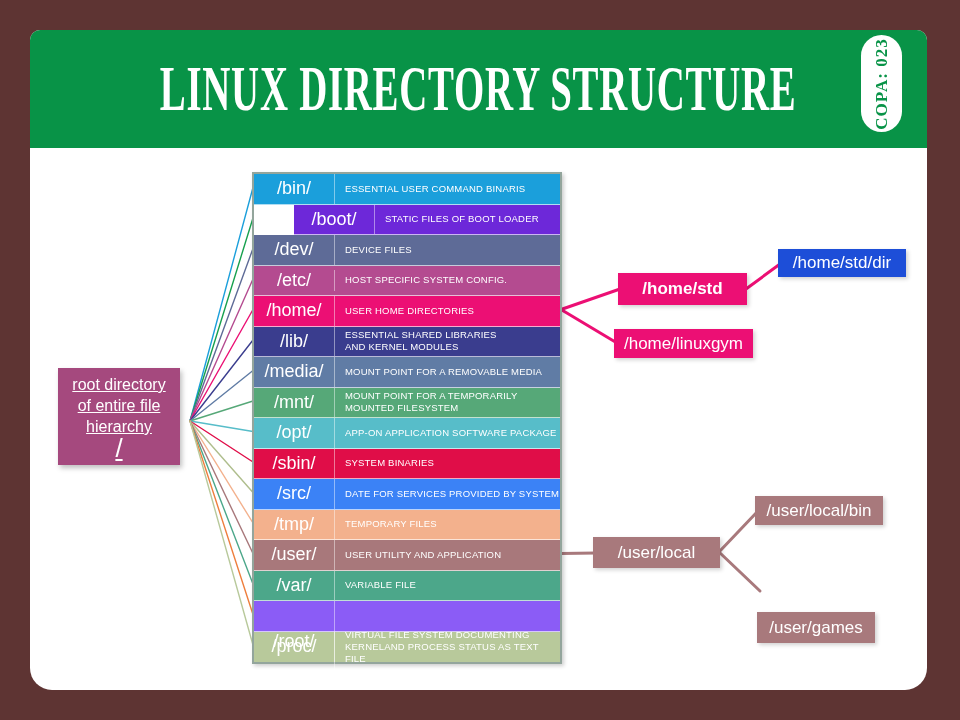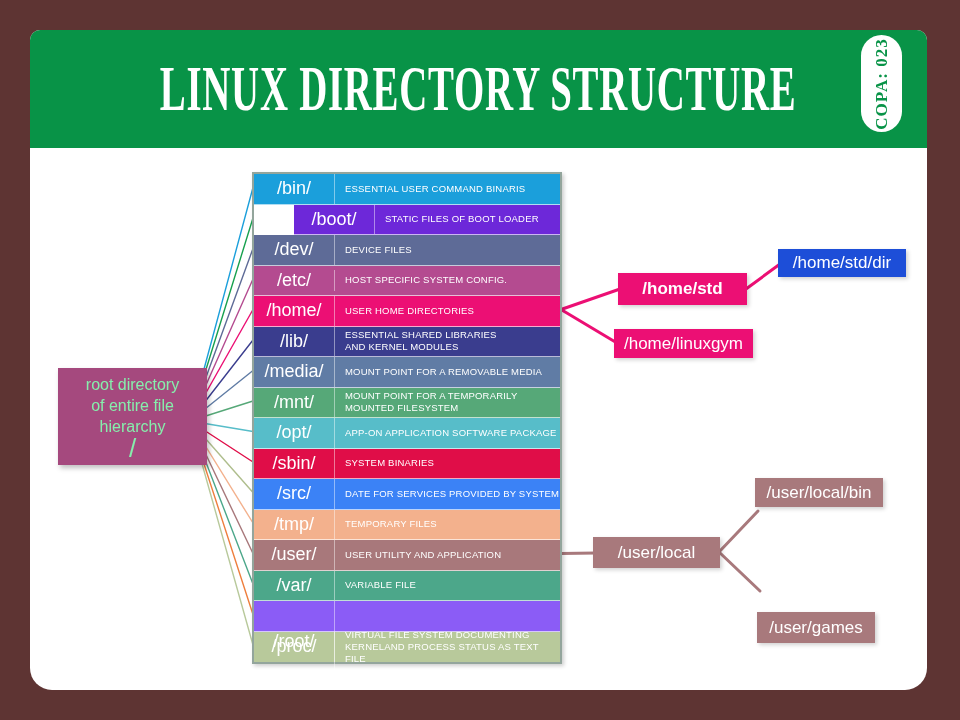--- a/index.html
+++ b/index.html
@@ -27,24 +27,25 @@
     position:absolute;left:861px;top:35px;width:41px;height:97px;
     background:#ffffff;border-radius:21px;
     display:flex;align-items:center;justify-content:center;
   }
   .badge span{
     font-family:"Liberation Serif",serif;font-weight:700;font-size:17px;
     transform:rotate(-90deg);white-space:nowrap;letter-spacing:1px;
   }
   #connectors{position:absolute;left:0;top:0;width:960px;height:720px;pointer-events:none;}
   .root-box{
-    position:absolute;left:58px;top:368px;width:149px;height:97px;
-    color:#86efac;display:flex;flex-direction:column;align-items:center;justify-content:center;
+    position:absolute;left:58px;top:368px;width:122px;height:97px;
+    color:#ffffff;display:flex;flex-direction:column;align-items:center;justify-content:center;
     font-size:16px;line-height:1.32;text-align:center;
     box-shadow:2px 3px 5px rgba(0,0,0,0.25);
+    text-decoration:underline;
   }
   .root-box .slash{font-size:26px;line-height:0.85;}
   .dir-table{
     position:absolute;left:252px;top:172px;width:310px;
     border:2px solid #93a59c;box-sizing:border-box;background:#fff;
     box-shadow:2px 2px 4px rgba(0,0,0,0.2);
   }
   .dir-row{
     height:30.5px;box-sizing:border-box;display:flex;align-items:stretch;
     border-bottom:1px solid rgba(255,255,255,0.65);
@@ -59,21 +60,21 @@
     padding-left:10px;letter-spacing:0.2px;white-space:pre-line;line-height:1.25;
   }
   .bbox{
     position:absolute;color:#fff;display:flex;align-items:center;justify-content:center;
     font-size:17px;box-shadow:2px 2px 4px rgba(0,0,0,0.18);
   }
   #home-std{left:618px;top:273px;width:129px;height:32px;}
   #home-std-dir{left:778px;top:249px;width:128px;height:28px;}
   #home-linuxgym{left:614px;top:329px;width:139px;height:29px;}
   #user-local{left:593px;top:537px;width:127px;height:31px;}
-  #user-local-bin{left:755px;top:478px;width:128px;height:29px;}
+  #user-local-bin{left:755px;top:496px;width:128px;height:29px;}
   #user-games{left:757px;top:612px;width:118px;height:31px;}
 </style>
 </head>
 <body style="background: rgb(94, 52, 51);">
 
 <div class="card"></div>
 
 <svg id="connectors">
     <line x1="190" y1="421" x2="253" y2="187.5" stroke="#1B9FDB" stroke-width="1.4" stroke-linecap="round"></line>
     <line x1="190" y1="421" x2="253" y2="218" stroke="#17A04E" stroke-width="1.4" stroke-linecap="round"></line>

